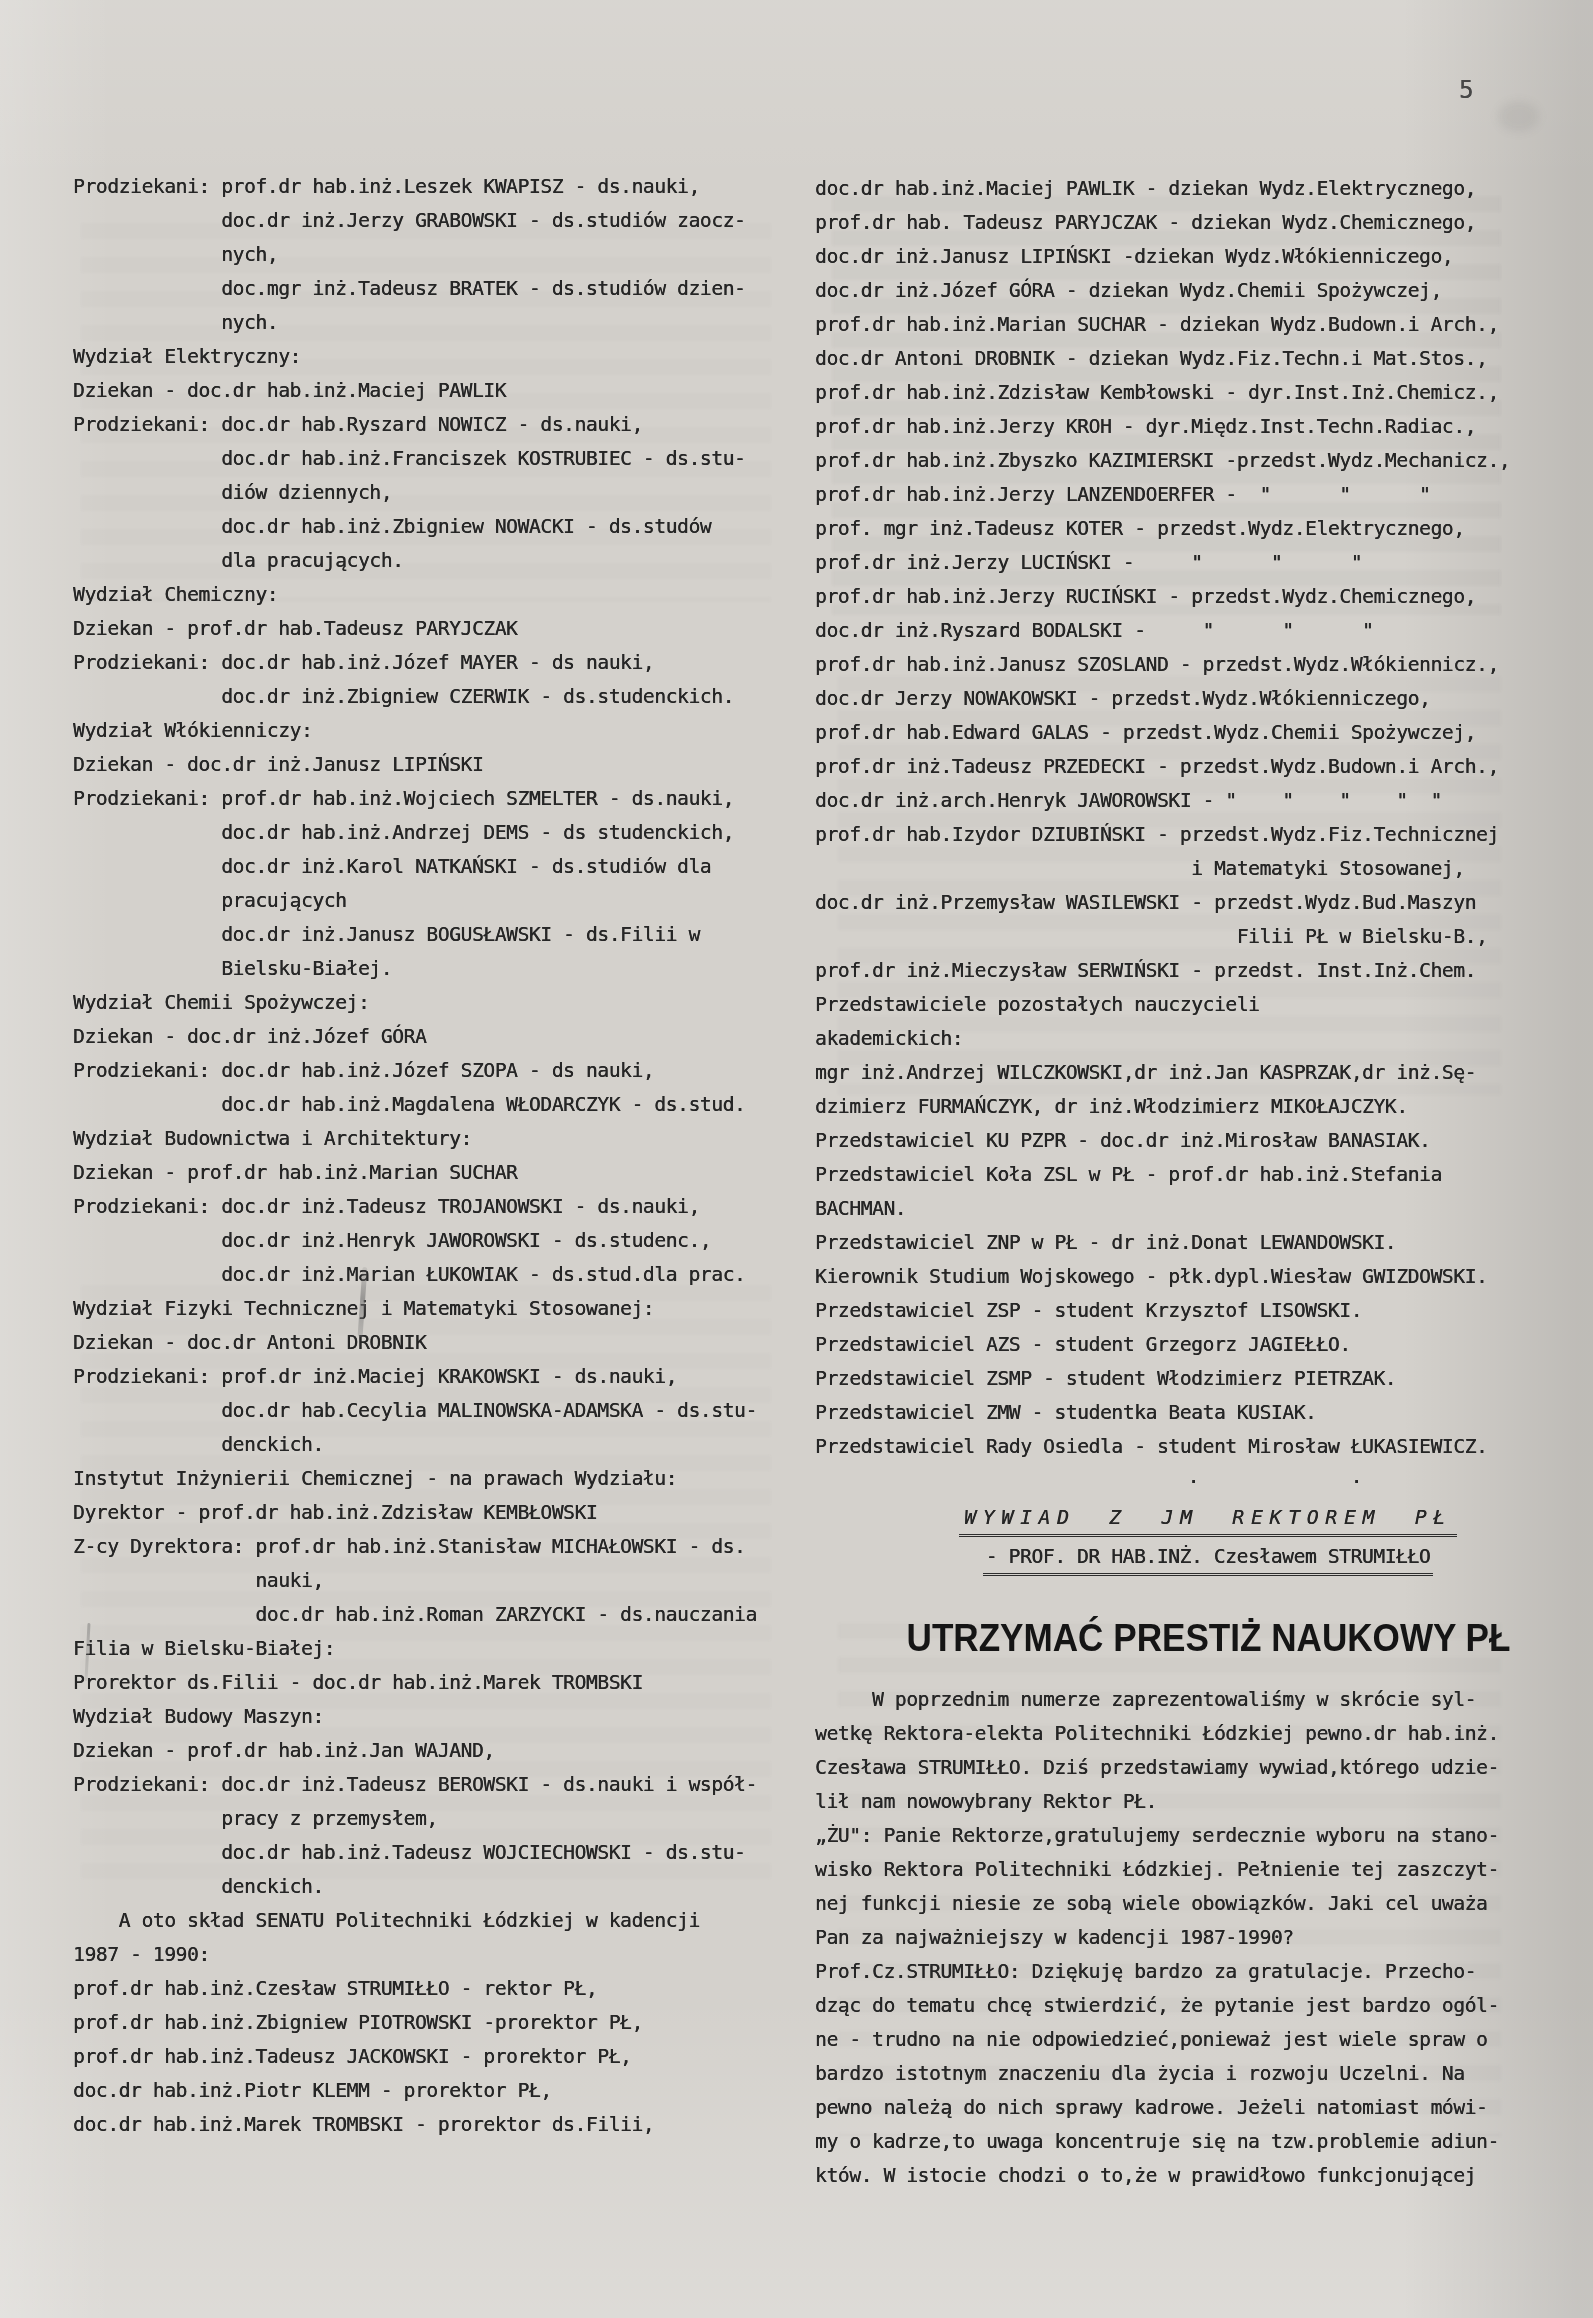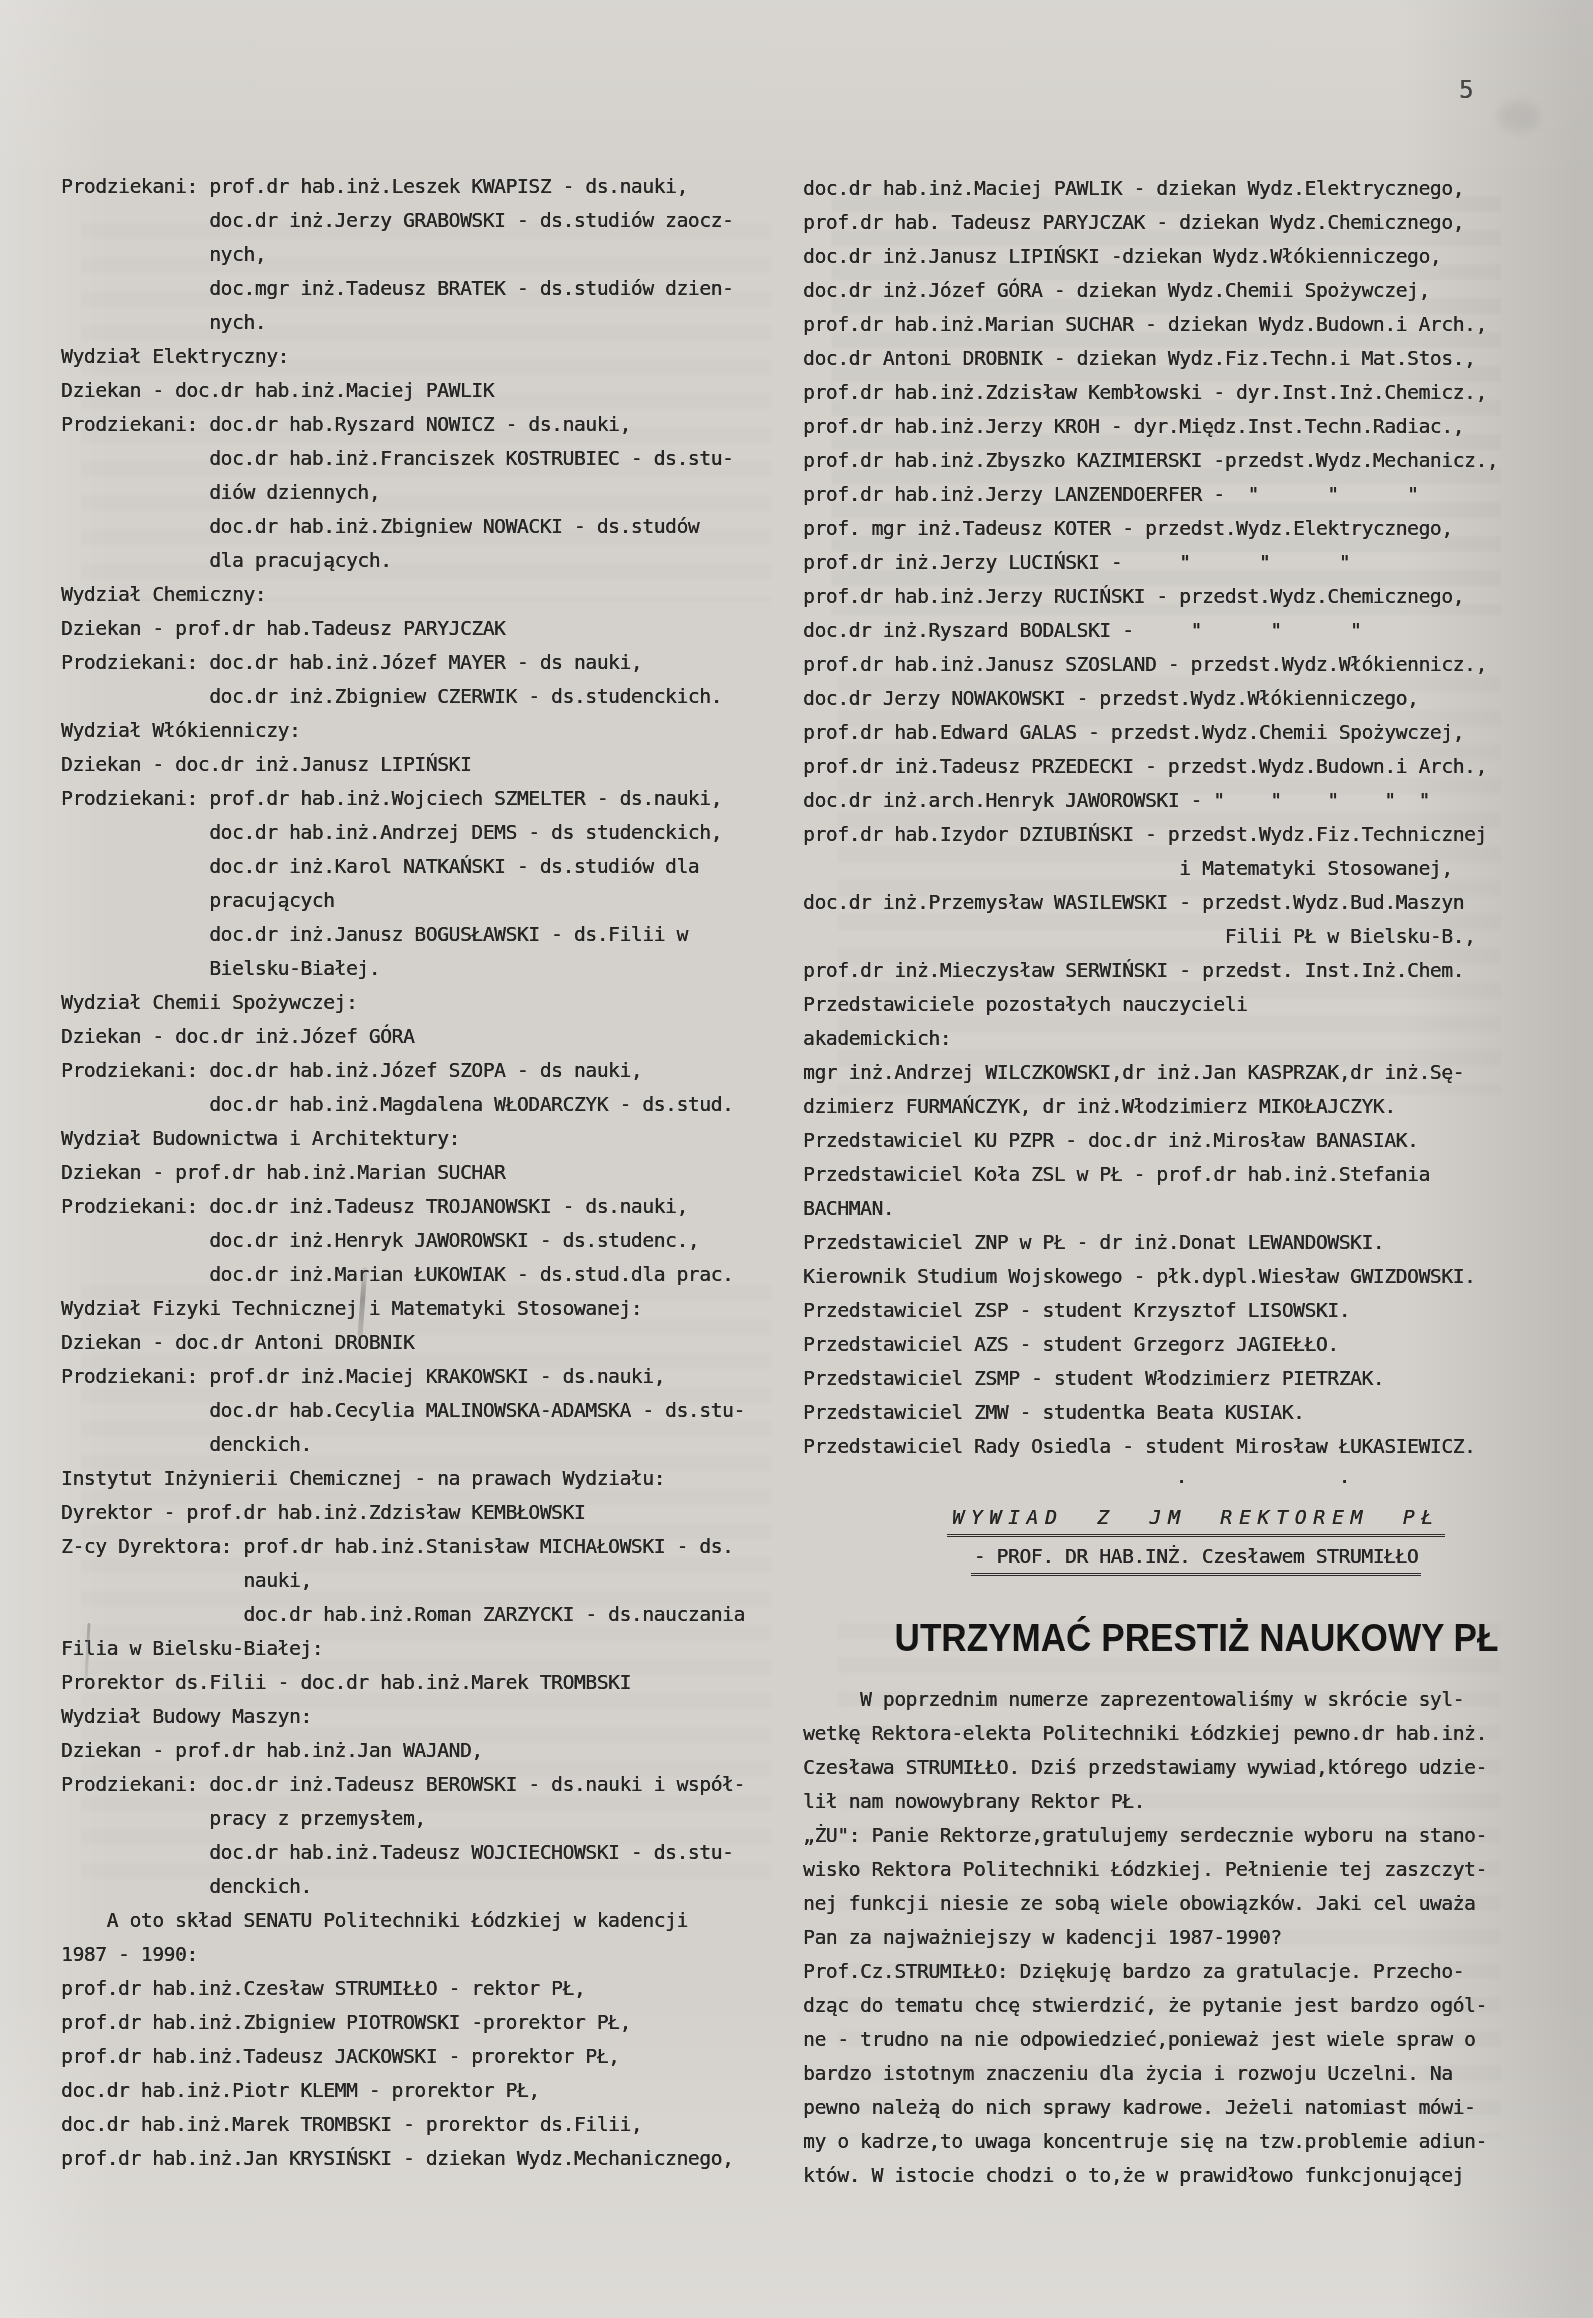--- a/index.html
+++ b/index.html
@@ -5,21 +5,21 @@
   html,body{margin:0;padding:0;}
   body{
     width:1593px;height:2319px;position:relative;overflow:hidden;
     background:
       linear-gradient(90deg, rgba(255,255,255,.20) 0%, rgba(255,255,255,0) 7%, rgba(0,0,0,0) 88%, rgba(0,0,0,.10) 99%),
       linear-gradient(180deg, rgba(255,255,255,.10) 0%, rgba(255,255,255,0) 8%, rgba(0,0,0,0) 86%, rgba(255,255,255,.22) 100%),
       #d4d1cc;
     font-family:"DejaVu Sans Mono", monospace;
   }
   .page{position:absolute;inset:0;color:#262626;}
-  .col{position:absolute;}
+  .col{position:absolute;margin-left:12px;}
   .col-left{left:61px;top:170px;width:729px;}
   .col-right{left:803px;top:172px;width:786px;}
   .line{
     white-space:pre;height:34px;line-height:34px;
     font-size:19.6px;letter-spacing:-0.4px;
     text-shadow:0.3px 0 0 currentColor;
   }
   .line .t{white-space:pre;}
   .center{text-align:left;}
   .dots{font-size:20px;}
@@ -109,21 +109,20 @@
       <div class="line"><span class="t">             pracy z przemysłem,</span></div>
       <div class="line"><span class="t">             doc.dr hab.inż.Tadeusz WOJCIECHOWSKI - ds.stu-</span></div>
       <div class="line"><span class="t">             denckich.</span></div>
       <div class="line"><span class="t">    A oto skład SENATU Politechniki Łódzkiej w kadencji</span></div>
       <div class="line"><span class="t">1987 - 1990:</span></div>
       <div class="line"><span class="t">prof.dr hab.inż.Czesław STRUMIŁŁO - rektor PŁ,</span></div>
       <div class="line"><span class="t">prof.dr hab.inż.Zbigniew PIOTROWSKI -prorektor PŁ,</span></div>
       <div class="line"><span class="t">prof.dr hab.inż.Tadeusz JACKOWSKI - prorektor PŁ,</span></div>
       <div class="line"><span class="t">doc.dr hab.inż.Piotr KLEMM - prorektor PŁ,</span></div>
       <div class="line"><span class="t">doc.dr hab.inż.Marek TROMBSKI - prorektor ds.Filii,</span></div>
-      <div class="line"><span class="t">prof.dr hab.inż.Jan KRYSIŃSKI - dziekan Wydz.Mechanicznego,</span></div>
     </div>
   <div class="col col-right">
       <div class="line"><span class="t">doc.dr hab.inż.Maciej PAWLIK - dziekan Wydz.Elektrycznego,</span></div>
       <div class="line"><span class="t">prof.dr hab. Tadeusz PARYJCZAK - dziekan Wydz.Chemicznego,</span></div>
       <div class="line"><span class="t">doc.dr inż.Janusz LIPIŃSKI -dziekan Wydz.Włókienniczego,</span></div>
       <div class="line"><span class="t">doc.dr inż.Józef GÓRA - dziekan Wydz.Chemii Spożywczej,</span></div>
       <div class="line"><span class="t">prof.dr hab.inż.Marian SUCHAR - dziekan Wydz.Budown.i Arch.,</span></div>
       <div class="line"><span class="t">doc.dr Antoni DROBNIK - dziekan Wydz.Fiz.Techn.i Mat.Stos.,</span></div>
       <div class="line"><span class="t">prof.dr hab.inż.Zdzisław Kembłowski - dyr.Inst.Inż.Chemicz.,</span></div>
       <div class="line"><span class="t">prof.dr hab.inż.Jerzy KROH - dyr.Międz.Inst.Techn.Radiac.,</span></div>

